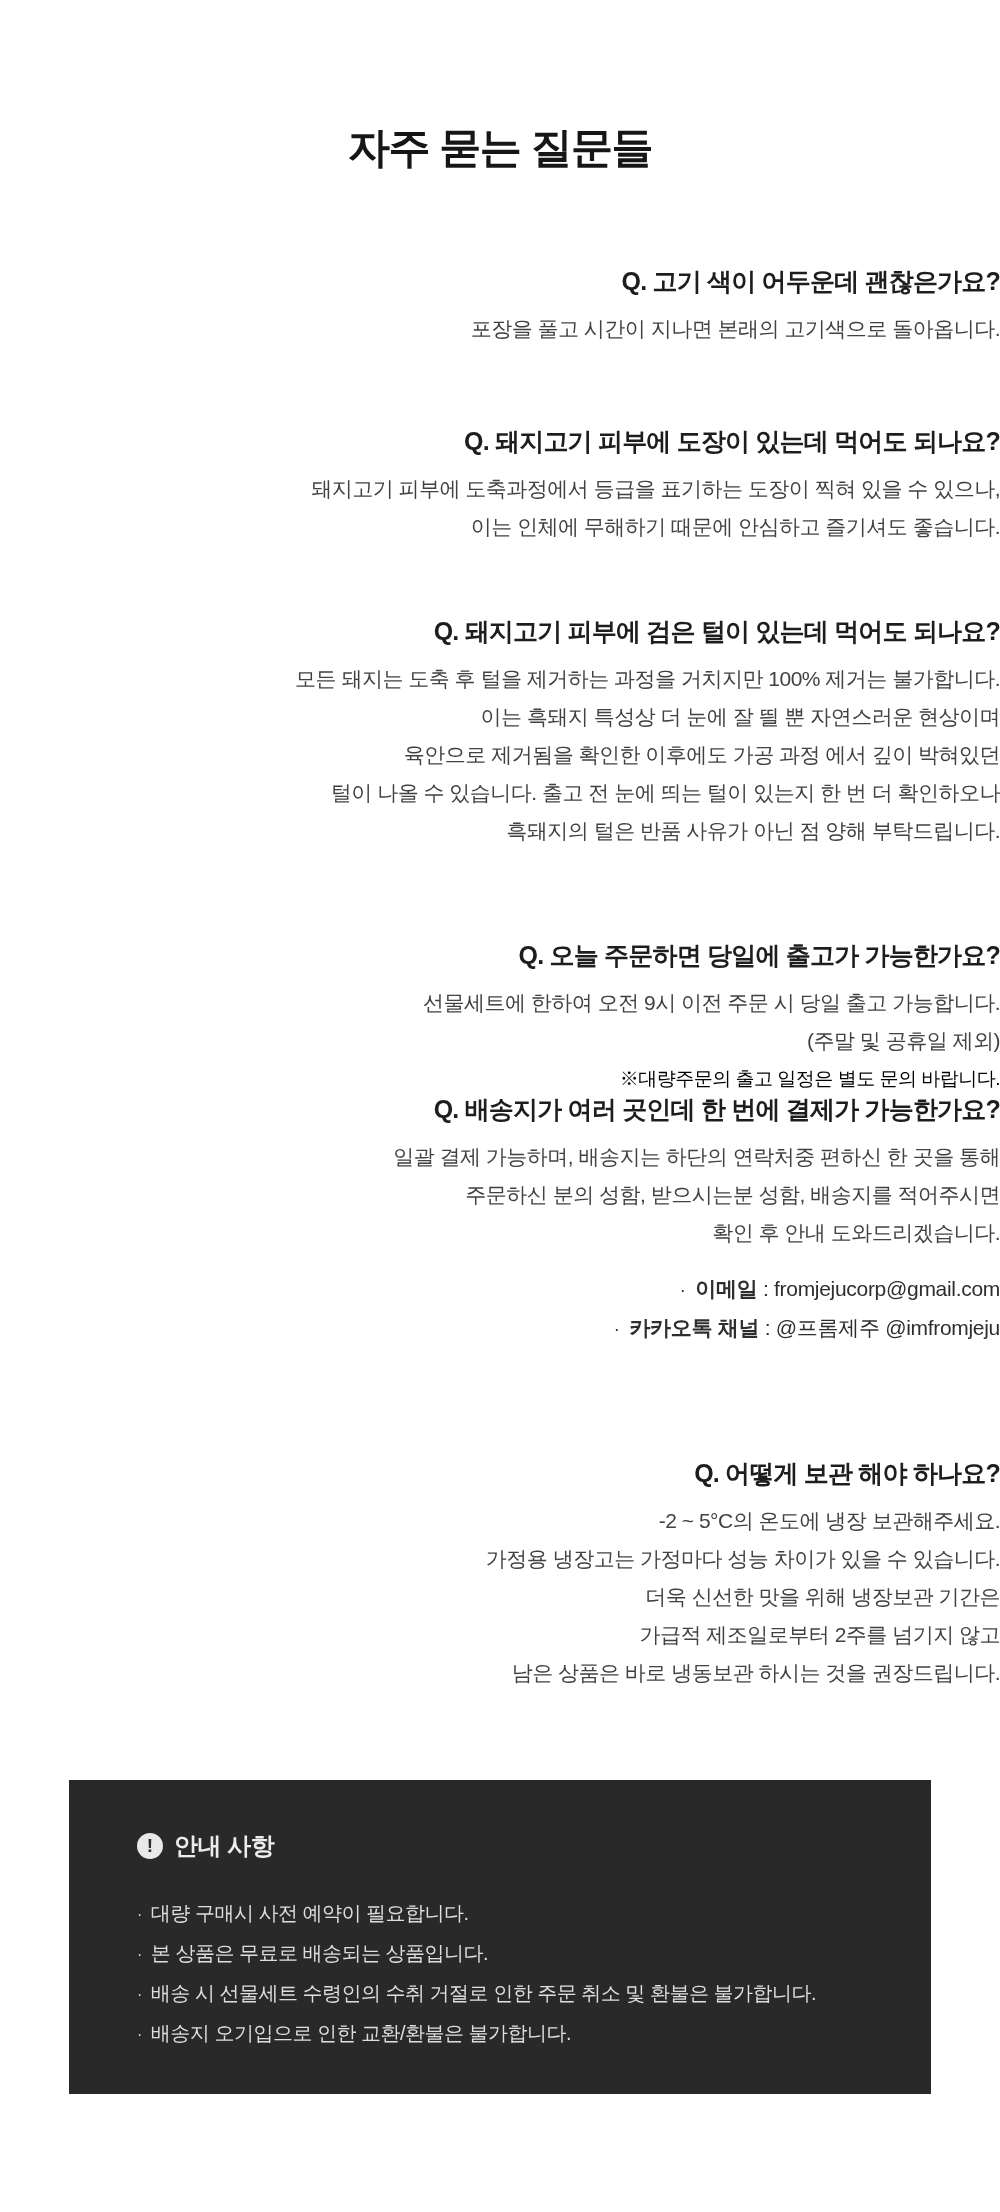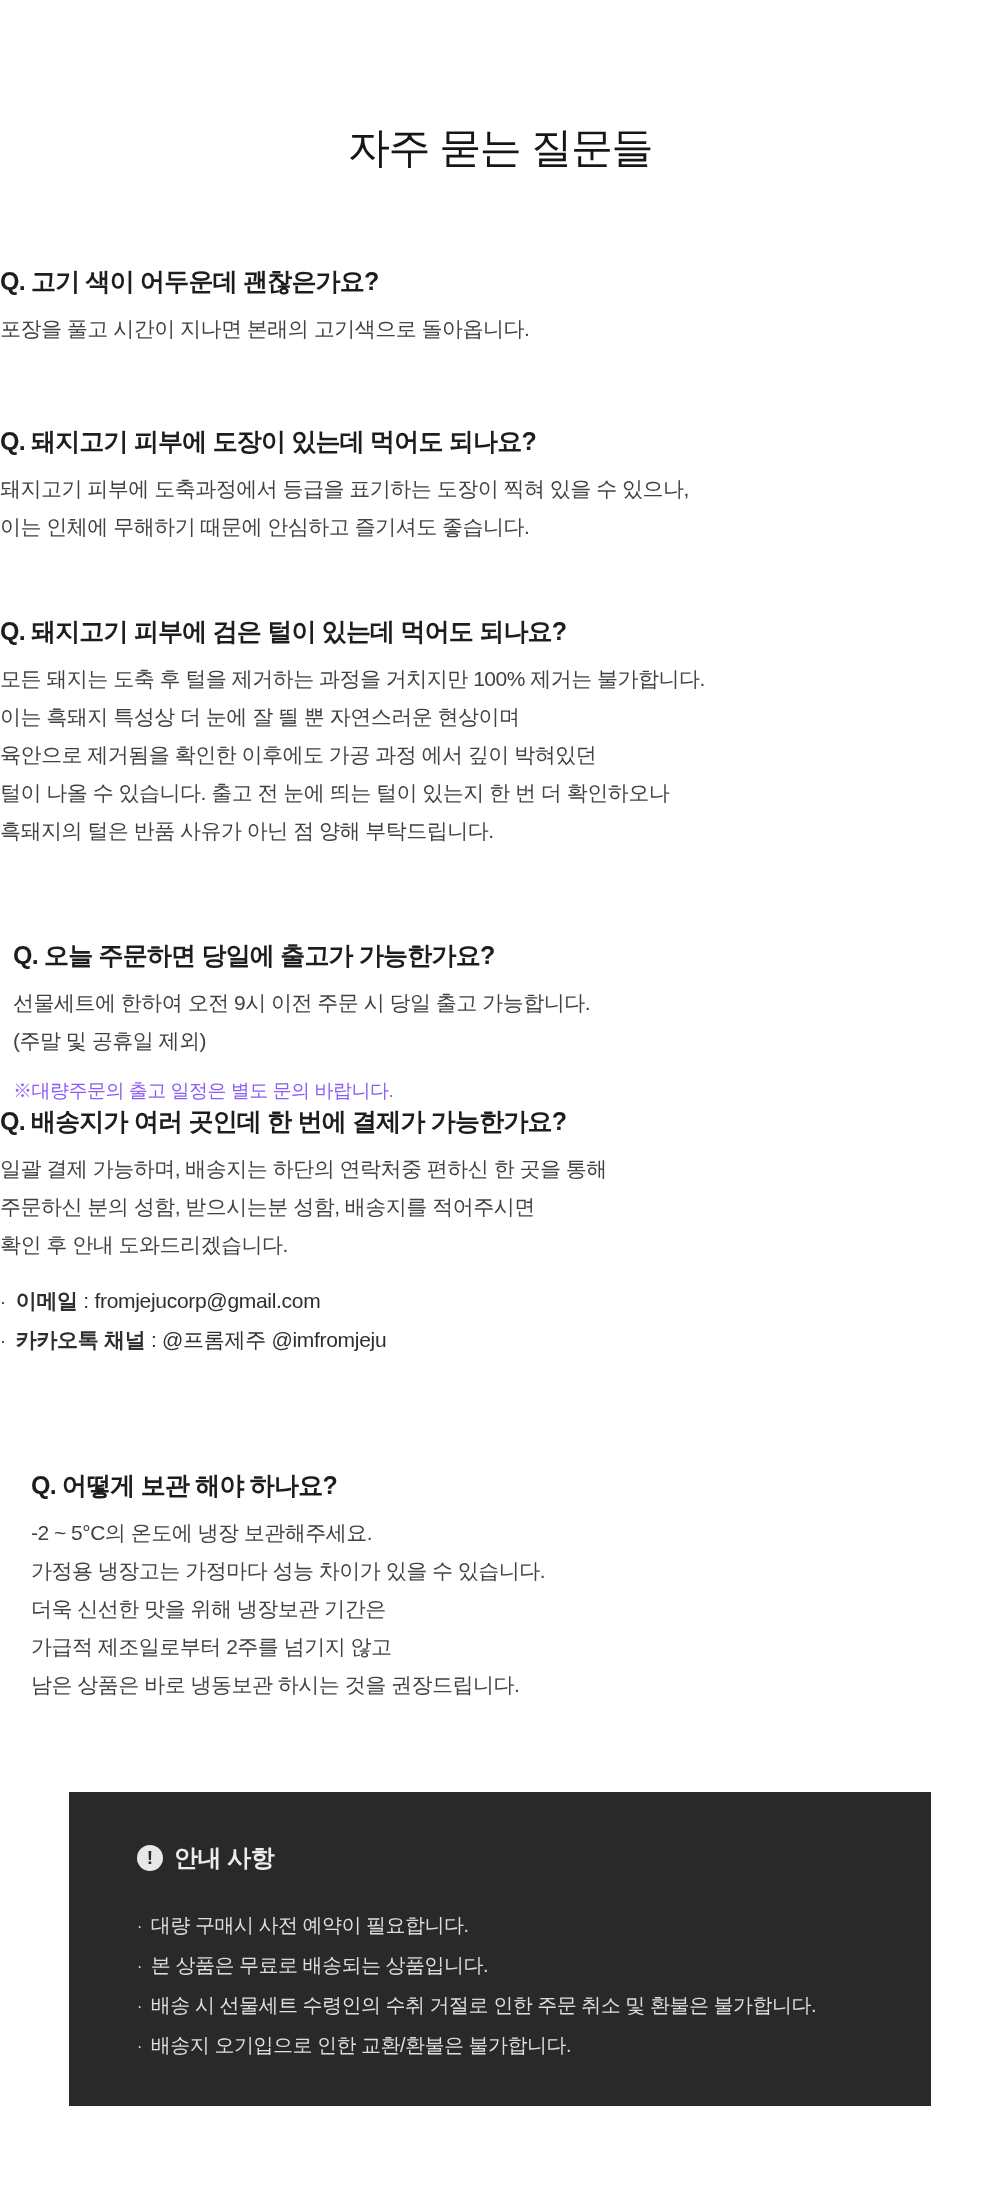--- a/index.html
+++ b/index.html
@@ -10,25 +10,25 @@
     margin: 0 auto;
     background: #ffffff;
     overflow: hidden;
     position: relative;
   }
   .page-title {
     padding-top: 126px;
     text-align: center;
     font-size: 42px;
     line-height: 44px;
-    font-weight: 400;
+    font-weight: 700;
     color: #161616;
     letter-spacing: -1.5px;
   }
-  .faq-section { text-align: left; }
+  .faq-section { text-align: right; }
   .faq-section.s1 { margin-top: 96px; }
   .faq-section.s2 { margin-top: 78px; }
   .faq-section.s3 { margin-top: 70px; }
   .faq-section.s4 { margin-top: 90px; padding-left: 13px; }
   .faq-section.s5 { }
   .faq-section.s6 { margin-top: 110px; padding-left: 31px; }
   .question {
     font-size: 25px;
     line-height: 30px;
     font-weight: 800;
@@ -38,23 +38,23 @@
   }
   .answer-line {
     font-size: 21px;
     line-height: 38px;
     color: #414141;
     letter-spacing: -0.5px;
   }
   .note-line {
     font-size: 19px;
     line-height: 30px;
-    color: #8b5cf6;
+    color: #000000;
     letter-spacing: -0.5px;
-    margin-top: 16px;
+    margin-top: 4px;
   }
   .contact-list { margin-top: 18px; }
   .contact-line {
     font-size: 21px;
     line-height: 38px;
     color: #2e2e2e;
     letter-spacing: -0.3px;
   }
   .contact-line .bullet { padding-right: 10px; font-size: 18px; color: #2e2e2e; }
   .contact-line .label { font-weight: 700; }

